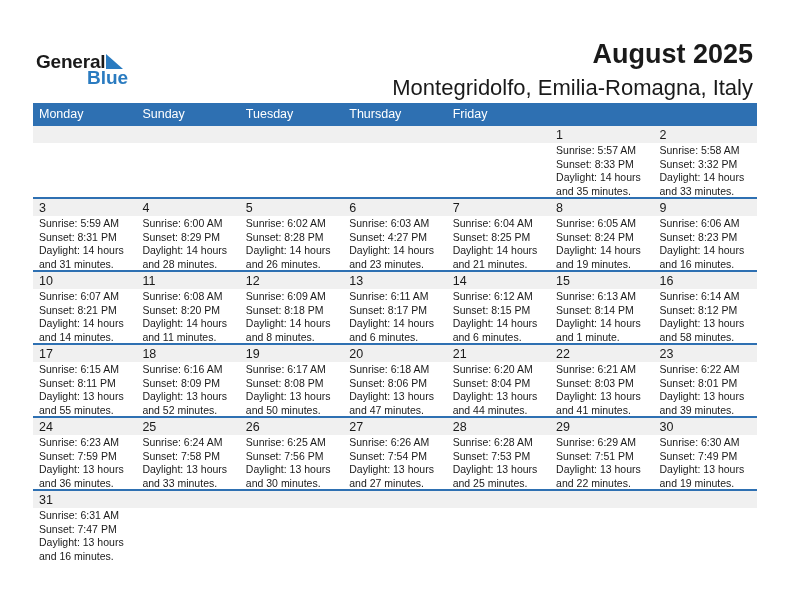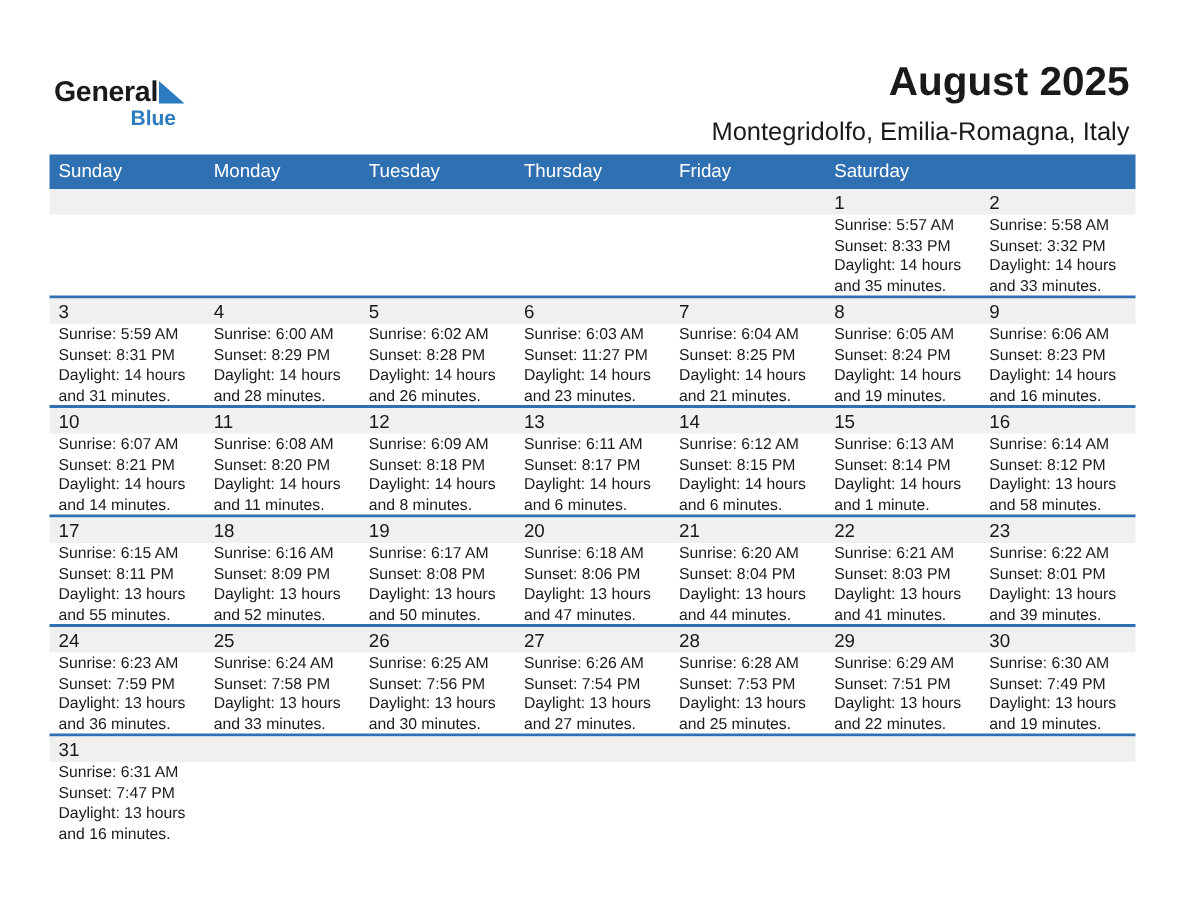--- a/index.html
+++ b/index.html
@@ -1,26 +1,26 @@
 <!DOCTYPE html>
 <html><head>
 <meta charset="utf-8">
 <style>
   * { box-sizing: border-box; margin: 0; padding: 0; }
   html, body { width: 792px; height: 612px; background: #ffffff; overflow: hidden; }
   body { position: relative; font-family: "Liberation Sans", sans-serif; color: #1a1a1a; }
 
   .logo { position: absolute; left: 36px; top: 52px; width: 100px; height: 36px; font-weight: bold; }
   .logo-general { position: absolute; left: 0; top: 0; font-size: 19px; color: #1a1a1a; letter-spacing: -0.2px; line-height: 20px; }
-  .logo-blue { position: absolute; left: 51px; top: 16px; font-size: 14px; color: #2a7bc0; line-height: 20px; }
+  .logo-blue { position: absolute; left: 51px; top: 16px; font-size: 19px; color: #2a7bc0; line-height: 20px; }
   .logo-tri { position: absolute; left: 70px; top: 2px; width: 0; height: 0;
               border-left: 17px solid #2a7bc0; border-top: 15px solid transparent; }
 
   .title { position: absolute; right: 39px; top: 39px; font-size: 27px; color: #1a1a1a; line-height: 30px; font-weight: bold; }
-  .subtitle { position: absolute; right: 39px; top: 78px; font-size: 17px; color: #1a1a1a; line-height: 20px; }
+  .subtitle { position: absolute; right: 39px; top: 78px; font-size: 22px; color: #1a1a1a; line-height: 20px; }
 
   .cal { position: absolute; left: 33px; top: 103px; width: 724px; }
   .head-row { display: flex; background: #2e70b2; height: 23px; }
   .head-cell { width: 103.43px; color: #ffffff; font-size: 12.5px; line-height: 23px; padding-left: 6px; }
 
   .week { position: relative; height: 73px; border-bottom: 2px solid #2e70b2; }
   .week.last { border-bottom: none; }
   .week-band { position: absolute; left: 0; top: 0; width: 100%; height: 17px; background: #f0f0f0; }
   .week-cells { position: relative; display: flex; }
   .day { width: 103.43px; height: 71px; padding-left: 6px; }
@@ -34,26 +34,25 @@
   <span class="logo-general">General</span>
   <span class="logo-tri"></span>
   <span class="logo-blue">Blue</span>
 </div>
 
 <div class="title">August 2025</div>
 <div class="subtitle">Montegridolfo, Emilia-Romagna, Italy</div>
 
 <div class="cal">
   <div class="head-row" id="head-row">
+      <div class="head-cell">Monday</div>
       <div class="head-cell">Sunday</div>
-      <div class="head-cell">Monday</div>
       <div class="head-cell">Tuesday</div>
       <div class="head-cell">Thursday</div>
       <div class="head-cell">Friday</div>
-      <div class="head-cell">Saturday</div>
     </div>
   <div id="weeks">
       <div class="week">
         <div class="week-band"></div>
         <div class="week-cells">
           <div class="day"></div>
           <div class="day"></div>
           <div class="day"></div>
           <div class="day"></div>
           <div class="day"></div>
@@ -93,21 +92,21 @@
           <div class="day">
             <div class="day-num">5</div>
             <div class="day-line">Sunrise: 6:02 AM</div>
             <div class="day-line">Sunset: 8:28 PM</div>
             <div class="day-line">Daylight: 14 hours</div>
             <div class="day-line">and 26 minutes.</div>
           </div>
           <div class="day">
             <div class="day-num">6</div>
             <div class="day-line">Sunrise: 6:03 AM</div>
-            <div class="day-line">Sunset: 11:27 PM</div>
+            <div class="day-line">Sunset: 4:27 PM</div>
             <div class="day-line">Daylight: 14 hours</div>
             <div class="day-line">and 23 minutes.</div>
           </div>
           <div class="day">
             <div class="day-num">7</div>
             <div class="day-line">Sunrise: 6:04 AM</div>
             <div class="day-line">Sunset: 8:25 PM</div>
             <div class="day-line">Daylight: 14 hours</div>
             <div class="day-line">and 21 minutes.</div>
           </div>

